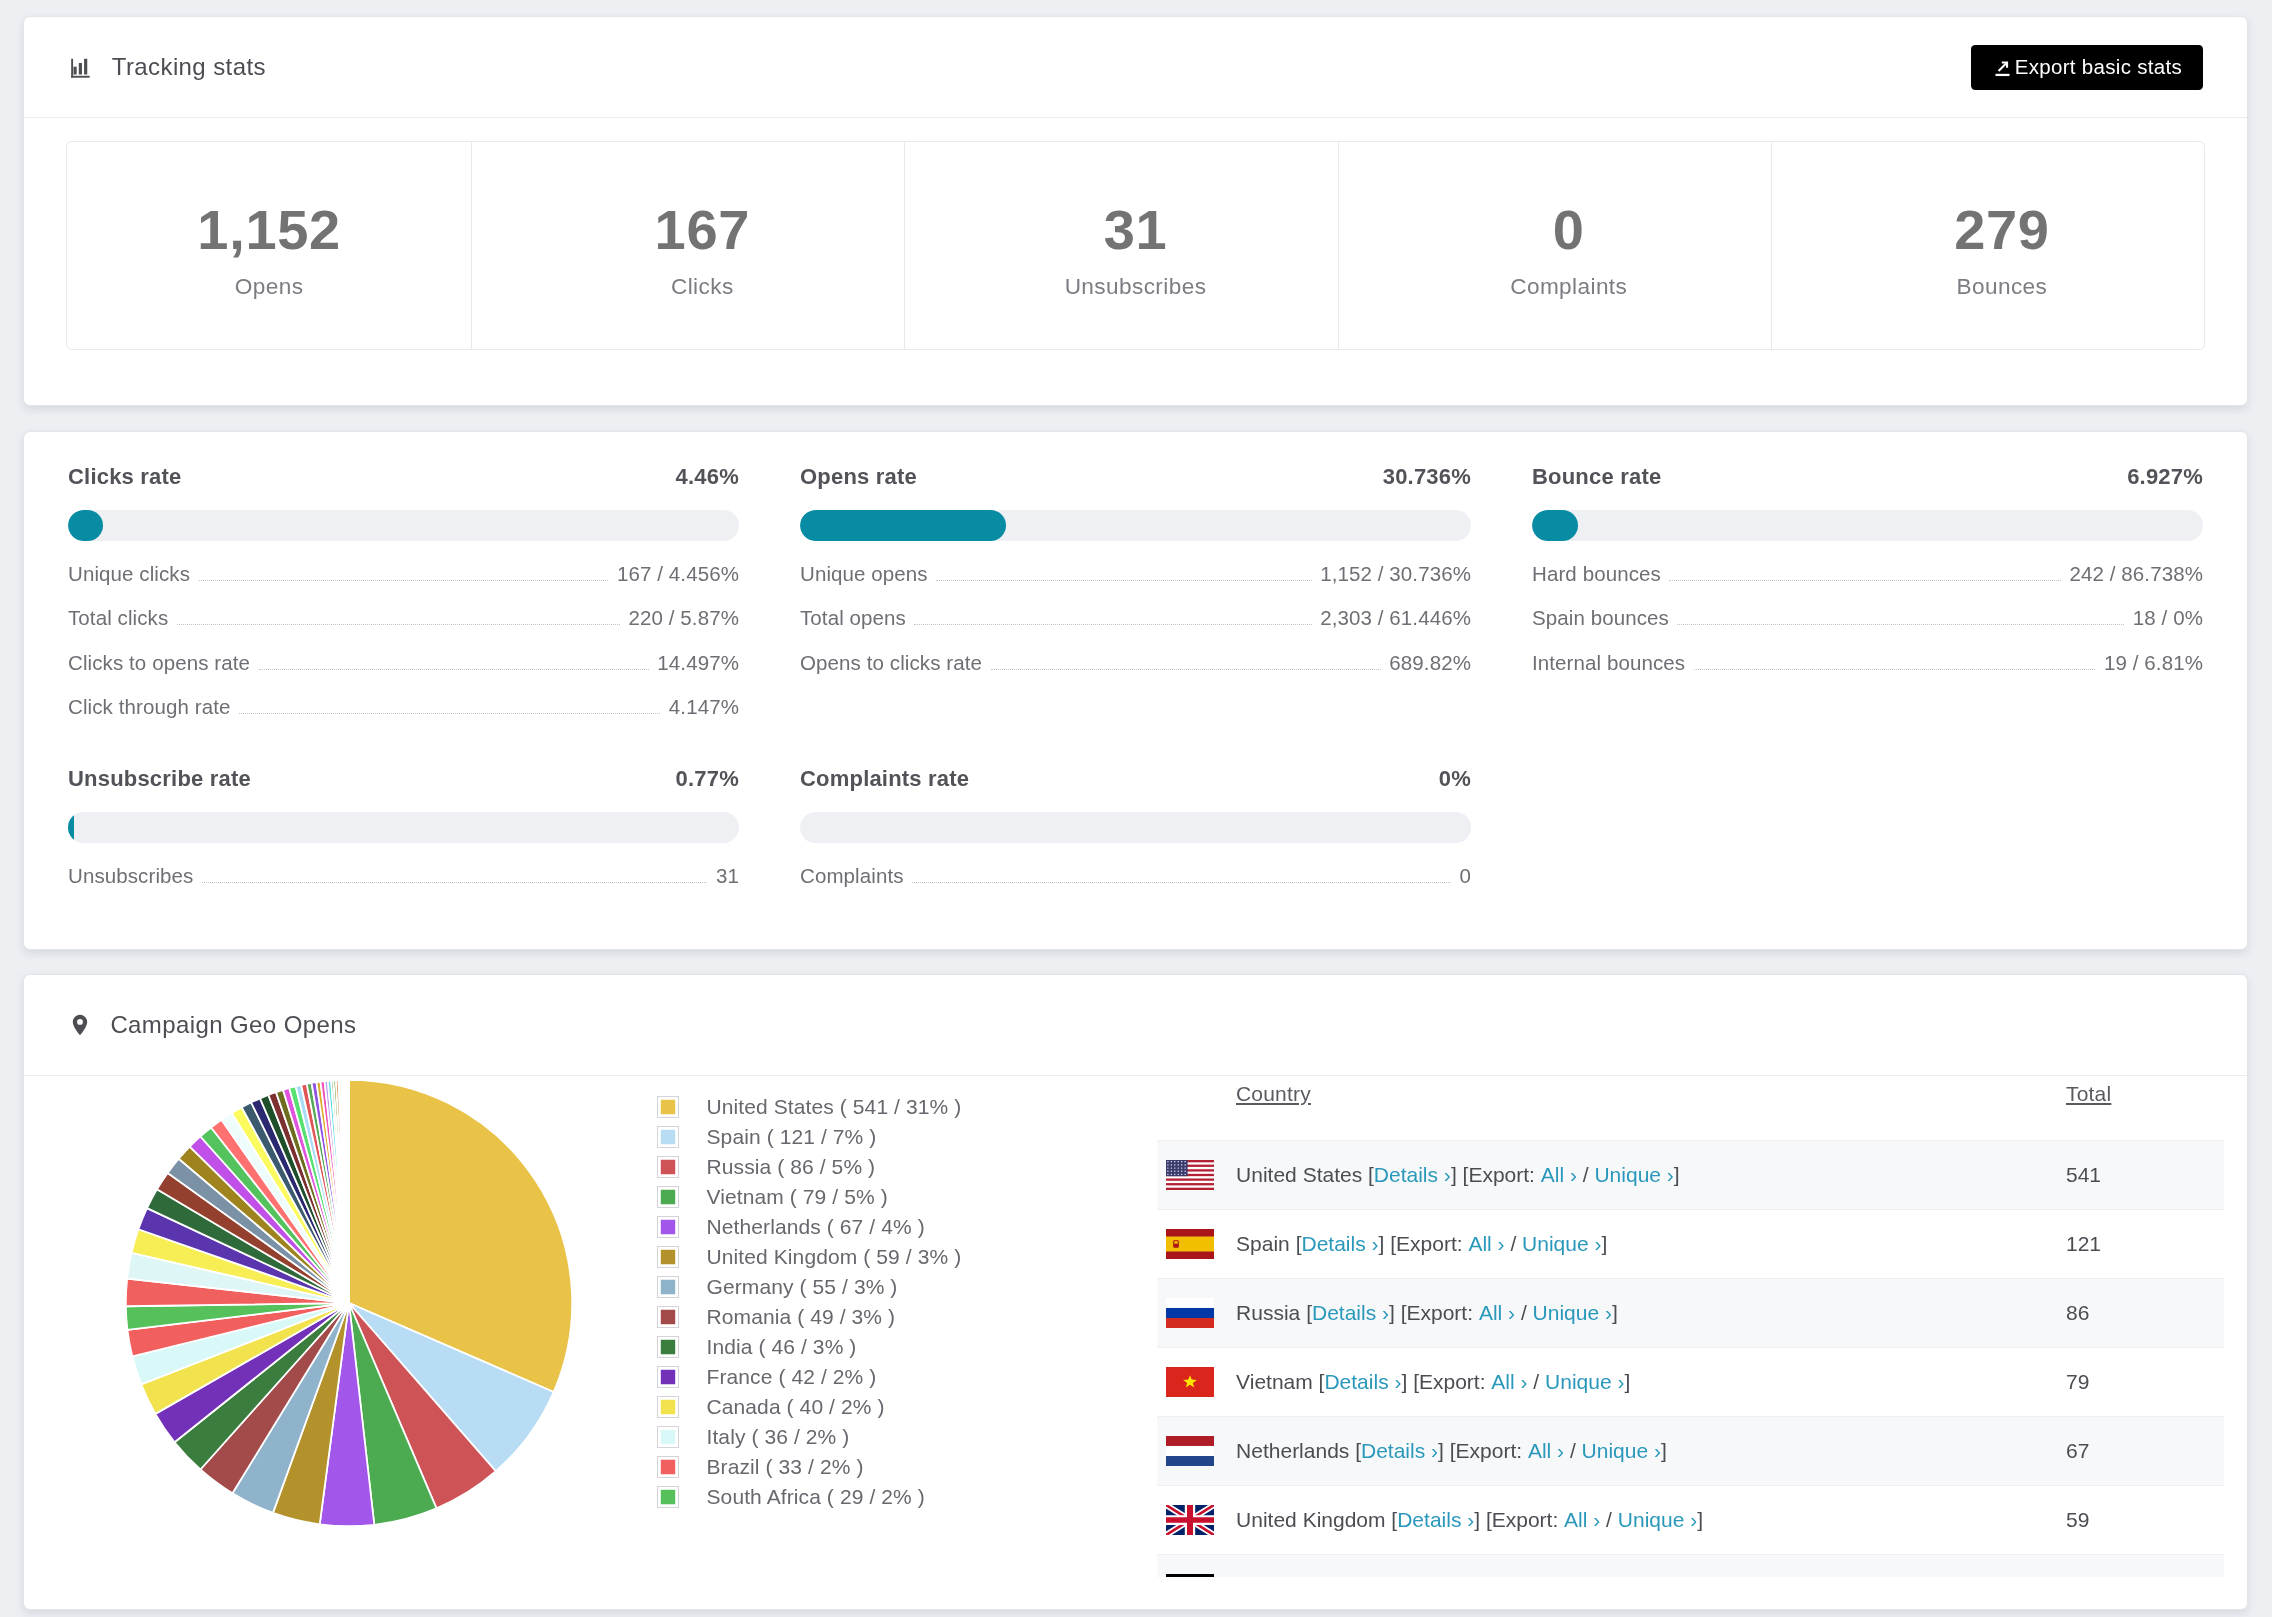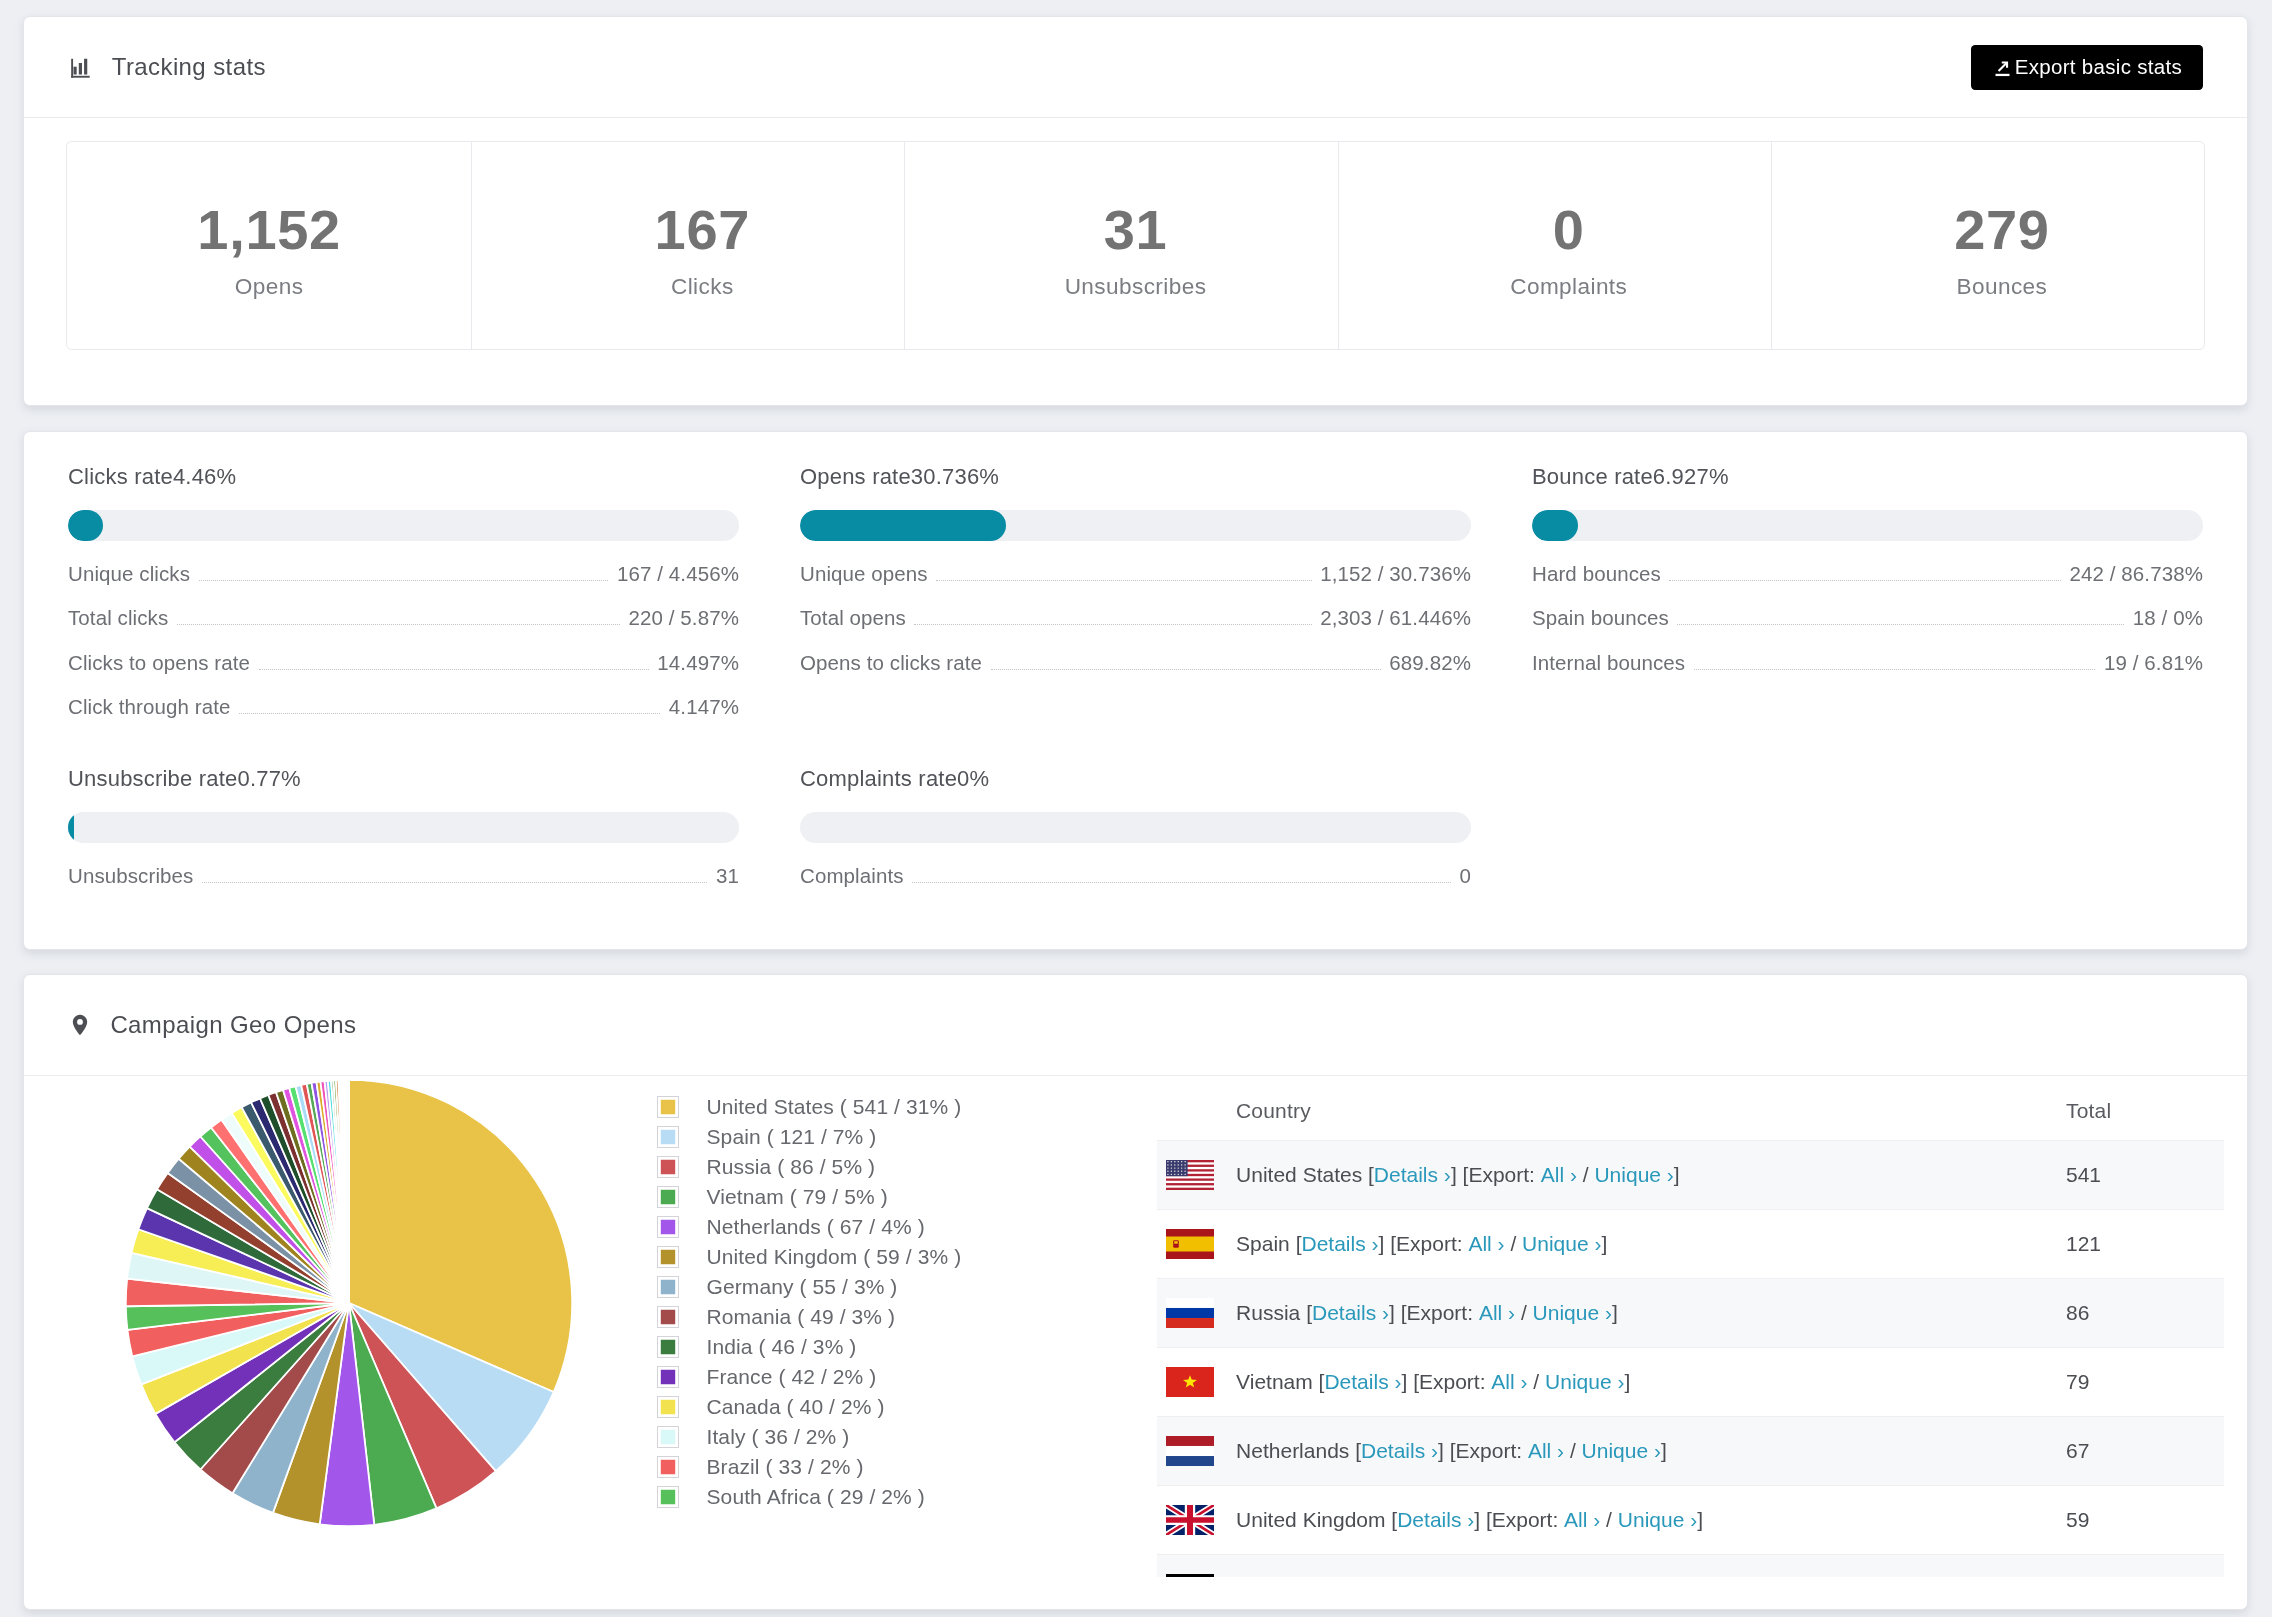--- a/index.html
+++ b/index.html
@@ -19,35 +19,35 @@
               font-size:20.5px;height:45px;padding:0 21px;border-radius:4.2px;cursor:pointer;
               font-family:inherit;letter-spacing:0.3px;}
 
   .stats-strip{display:flex;margin:22.6px 42px 0;border:0.7px solid #e7e9ec;border-radius:5.6px;}
   .stat-box{flex:1;text-align:center;padding:55px 0 49px;}
   .stat-box + .stat-box{border-left:0.7px solid #e7e9ec;padding-left:28px;}
   .stat-value{font-size:56px;font-weight:700;color:#737373;letter-spacing:0.7px;}
   .stat-label{font-size:22.6px;color:#7b7d82;margin-top:12.7px;letter-spacing:0.4px;}
 
   .rates-grid{display:grid;grid-template-columns:repeat(3,1fr);column-gap:61px;row-gap:47px;padding:32px 44px;}
-  .rate-head{display:flex;justify-content:flex-start;font-size:22px;font-weight:400;color:#515358;letter-spacing:0.2px;}
+  .rate-head{display:flex;justify-content:space-between;font-size:22px;font-weight:700;color:#515358;letter-spacing:0.2px;}
   .bar-track{height:31px;background:#eef0f4;border-radius:15.5px;margin-top:20px;overflow:hidden;}
   .bar-fill{height:100%;background:#078ca4;border-radius:15.5px;}
   .rate-rows{margin-top:10px;}
   .rate-row{display:flex;align-items:baseline;font-size:20.5px;color:#6d6f74;margin-top:20.5px;letter-spacing:0.1px;}
   .rate-row .dots{flex:1;border-bottom:1.4px dotted #c3c3c9;margin:0 8.5px 5px;align-self:flex-end;}
 
   .geo-body{position:relative;height:534px;}
   .pie-wrap{position:absolute;left:99px;top:1.4px;width:452px;height:452px;}
   .legend{position:absolute;left:633px;top:15.5px;list-style:none;margin:0;padding:0;}
   .legend li{display:flex;align-items:center;height:30px;font-size:21px;color:#66686d;letter-spacing:0.1px;cursor:pointer;gap:12px;}
   .swatch{width:20px;height:20px;border:1.4px solid #d4d4d8;box-shadow:inset 0 0 0 2.8px #fff;margin-right:15.5px;flex:none;box-sizing:content-box;}
 
   .geo-table{position:absolute;left:1133px;top:5.6px;width:1067px;height:495px;overflow:hidden;font-size:21px;}
-  .g-header{display:flex;height:58px;align-items:center;color:#595b60;letter-spacing:0.2px;}
+  .g-header{display:flex;height:58px;color:#595b60;letter-spacing:0.2px;text-decoration:underline;}
   .g-header .h-country{flex:1;padding-left:79px;}
   .g-header .h-total{width:158px;}
   .g-row{display:flex;align-items:center;height:68px;border-top:0.7px solid #efeff2;color:#4b4d52;}
   .g-row:nth-child(even){background:#f7f8fa;}
   .g-row .country{flex:1;display:flex;align-items:center;padding-left:8.5px;white-space:pre;}
   .g-row .total{width:158px;}
   .flag{width:48px;height:30px;margin-right:22.6px;flex:none;display:block;}
   .flag svg{width:100%;height:100%;display:block;}
   .geo-table a{color:#2a98ba;text-decoration:none;cursor:pointer;}
 </style>

